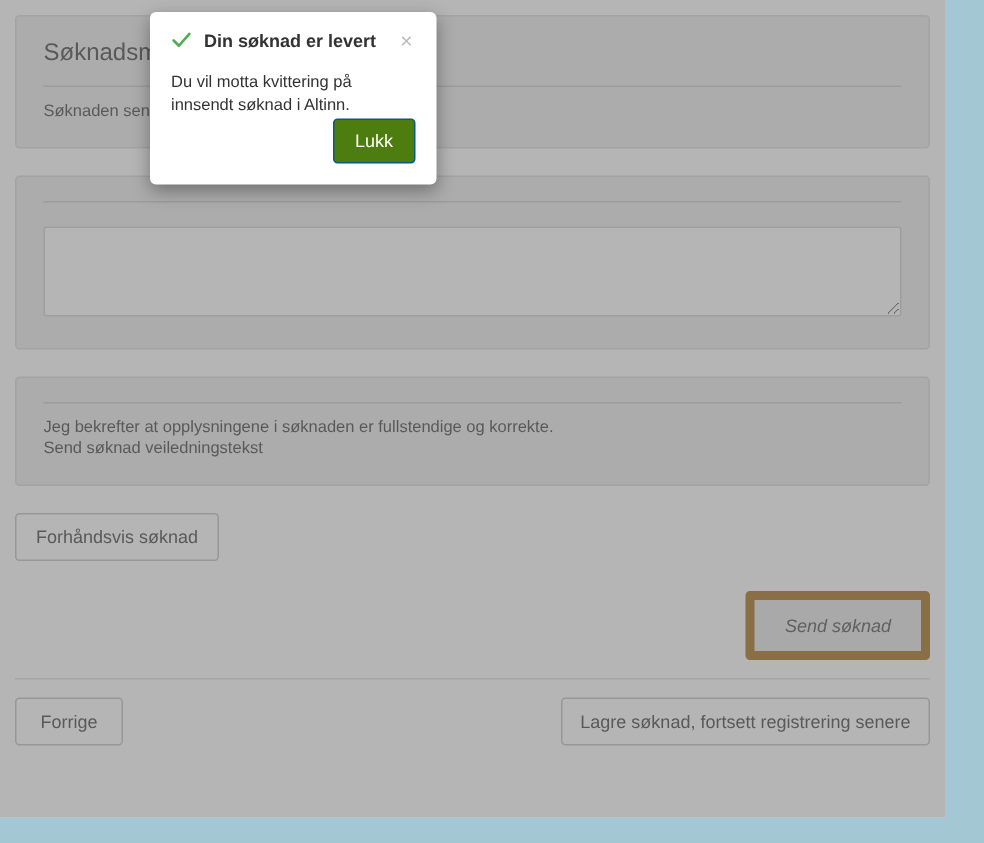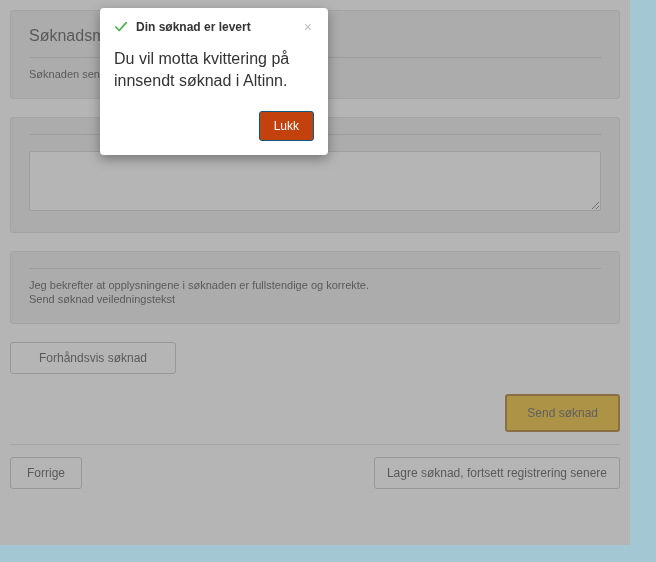--- a/index.html
+++ b/index.html
@@ -57,32 +57,33 @@
     text-align: right;
     font-size: 11px;
     color: #333;
     margin-top: 4px;
   }
   .btn {
     display: inline-block;
     background: #fff;
     border: 1px solid #bcbcbc;
     border-radius: 3px;
-    padding: 8px 28px;
+    padding: 8px 13px;
     font-size: 12px;
     color: #333;
     cursor: pointer;
   }
   .btn-row-preview { margin-top: 10px; }
   .btn-send-row { text-align: right; margin-top: 20px; margin-bottom: 12px; }
   .btn-send {
-    background: #eab308;
-    border: 2px solid #a16207;
+    background: #e5e5e5;
+    border: 6px solid #a16207;
     color: #444;
     padding: 10px 20px;
+    font-style: italic;
   }
   .bottom-hr {
     border: none;
     border-top: 1px solid #ddd;
     margin: 0 0 12px 0;
   }
   .bottom-row {
     display: flex;
     justify-content: space-between;
     align-items: center;
@@ -94,21 +95,21 @@
     position: absolute;
     inset: 0;
     background: rgba(120,120,120,0.55);
     width: 630px;
     height: 545px;
   }
   .modal {
     position: absolute;
     top: 8px;
     left: 100px;
-    width: 228px;
+    width: 191px;
     background: #fff;
     border-radius: 4px;
     box-shadow: 0 4px 12px rgba(0,0,0,0.35);
     padding: 12px 14px 14px 14px;
     z-index: 10;
   }
   .modal-header {
     display: flex;
     align-items: center;
     gap: 8px;
@@ -125,28 +126,27 @@
     flex: 1;
   }
   .modal-close {
     color: #bbb;
     font-size: 14px;
     line-height: 1;
     cursor: pointer;
     padding: 0 2px;
   }
   .modal-body {
-    font-size: 16px;
-    color: #333;
-    margin-bottom: 18px;
+    font-size: 11px;
+    color: #333;
     line-height: 1.4;
   }
   .modal-footer { text-align: right; }
   .btn-primary {
-    background: #c2410c;
+    background: #4d7c0f;
     border: 1px solid #085a84;
     color: #fff;
     border-radius: 3px;
     padding: 7px 14px;
     font-size: 12px;
     cursor: pointer;
   }
 </style>
 </head>
 <body>

